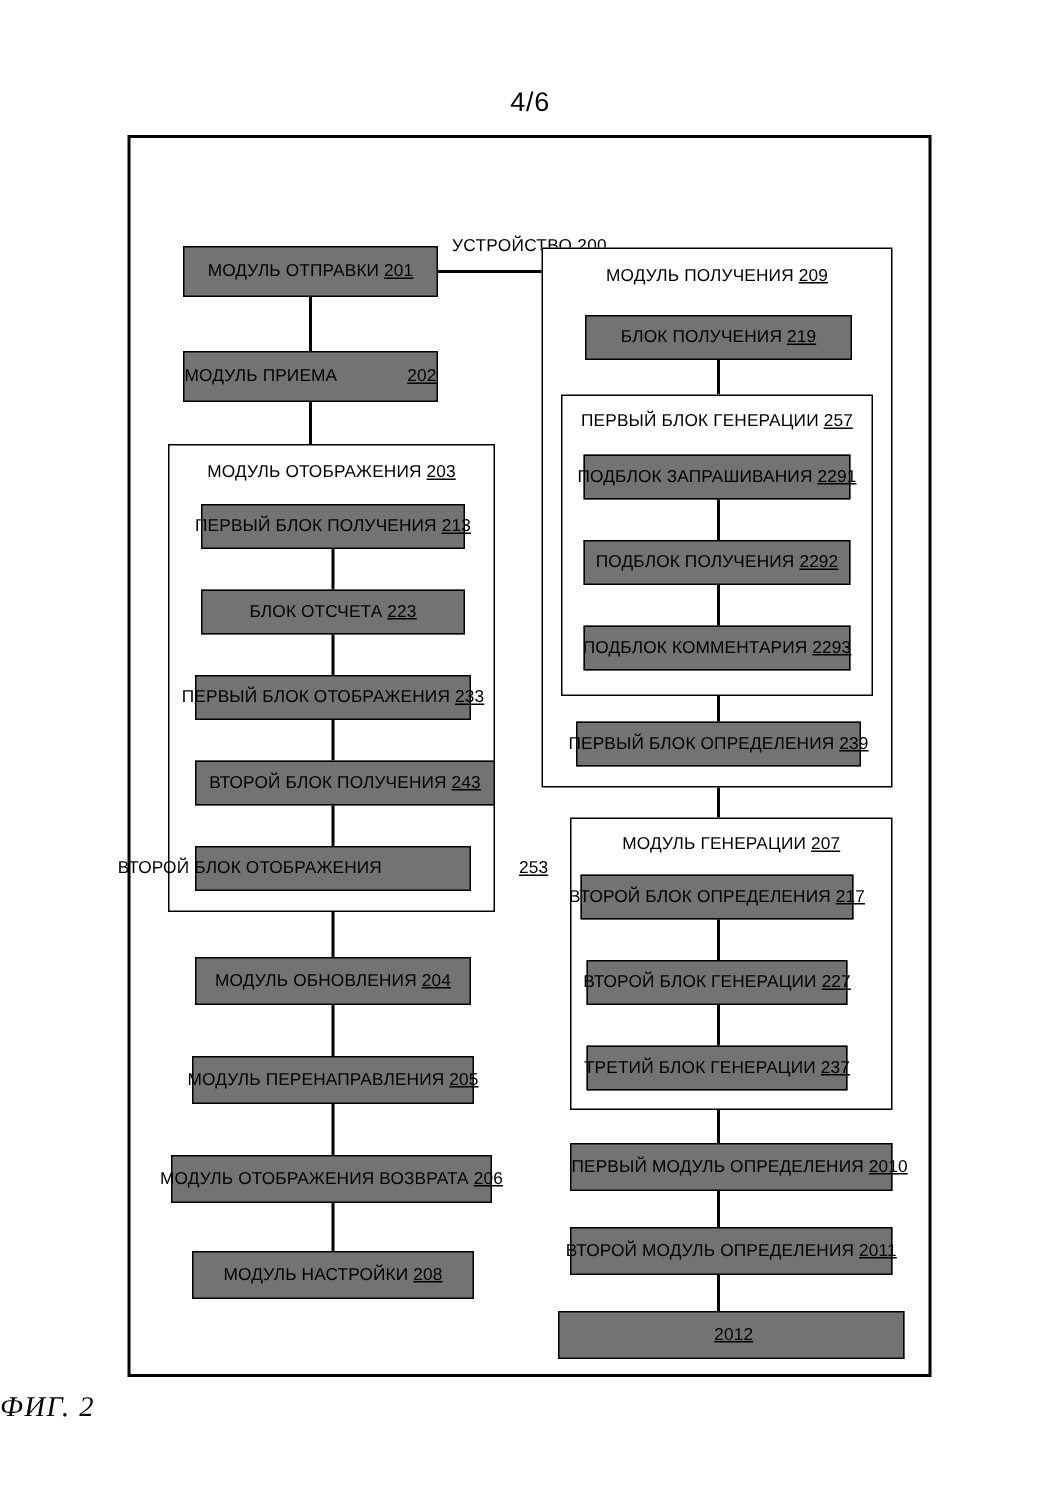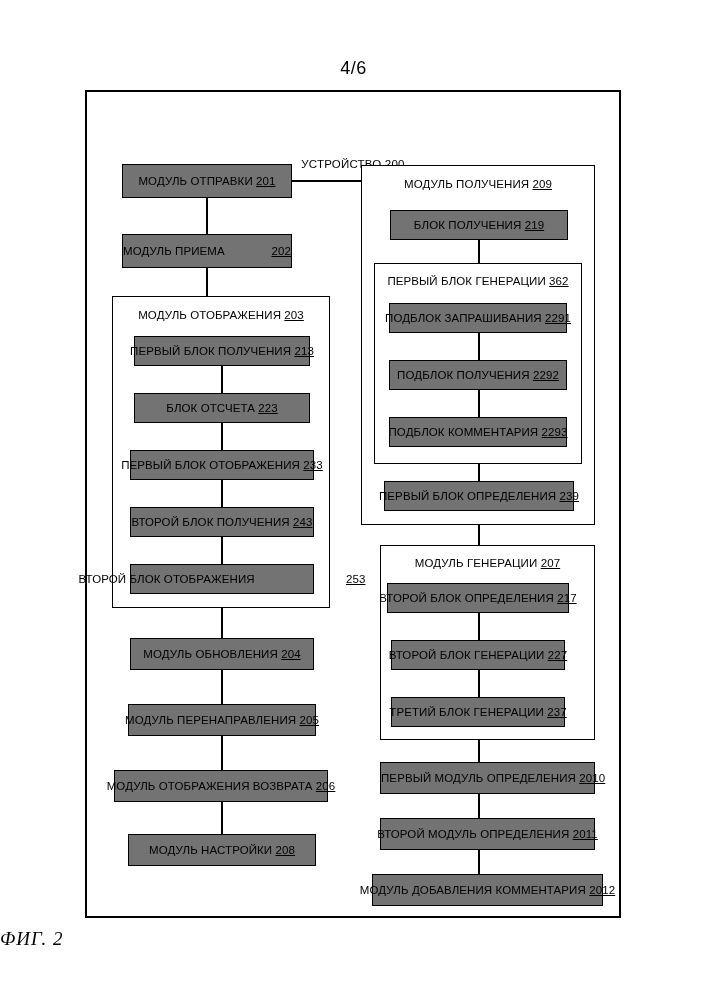--- a/index.html
+++ b/index.html
@@ -156,21 +156,21 @@
 <div class="box" style="left:134px; top:393px; width:176px; height:30px;">
   <span>БЛОК ОТСЧЕТА</span>&nbsp;<span class="ref">223</span>
 </div>
 <div class="vline" style="left:221px; top:423px; height:27px;"></div>
 
 <div class="box" style="left:130px; top:450px; width:184px; height:30px;">
   <span>ПЕРВЫЙ БЛОК ОТОБРАЖЕНИЯ</span>&nbsp;<span class="ref">233</span>
 </div>
 <div class="vline" style="left:221px; top:480px; height:27px;"></div>
 
-<div class="box" style="left:130px; top:507px; width:184px; height:30px;">
+<div class="box" style="left:130px; top:507px; width:200px; height:30px;">
   <span>ВТОРОЙ БЛОК ПОЛУЧЕНИЯ</span>&nbsp;<span class="ref">243</span>
 </div>
 <div class="vline" style="left:221px; top:537px; height:27px;"></div>
 
 <div class="box" style="left:130px; top:564px; width:184px; height:30px;gap:44px;">
   <span>ВТОРОЙ БЛОК ОТОБРАЖЕНИЯ</span>&nbsp;<span class="ref">253</span>
 </div>
 
 <div class="vline" style="left:221px; top:608px; height:30px;"></div>
 
@@ -201,21 +201,21 @@
   </div>
 </div>
 
 <div class="box" style="left:390px; top:210px; width:178px; height:30px;">
   <span>БЛОК ПОЛУЧЕНИЯ</span>&nbsp;<span class="ref">219</span>
 </div>
 <div class="vline" style="left:478px; top:240px; height:23px;"></div>
 
 <div class="group" style="left:374px; top:263px; width:208px; height:201px;">
   <div class="group-title" style="top:11px;">
-    <span>ПЕРВЫЙ БЛОК ГЕНЕРАЦИИ</span>&nbsp;<span class="ref">362</span>
+    <span>ПЕРВЫЙ БЛОК ГЕНЕРАЦИИ</span>&nbsp;<span class="ref">257</span>
   </div>
 </div>
 
 <div class="box" style="left:389px; top:303px; width:178px; height:30px;">
   <span>ПОДБЛОК ЗАПРАШИВАНИЯ</span>&nbsp;<span class="ref">2291</span>
 </div>
 <div class="vline" style="left:478px; top:333px; height:27px;"></div>
 
 <div class="box" style="left:389px; top:360px; width:178px; height:30px;">
   <span>ПОДБЛОК ПОЛУЧЕНИЯ</span>&nbsp;<span class="ref">2292</span>
@@ -260,16 +260,16 @@
   <span>ПЕРВЫЙ МОДУЛЬ ОПРЕДЕЛЕНИЯ</span>&nbsp;<span class="ref">2010</span>
 </div>
 <div class="vline" style="left:478px; top:794px; height:24px;"></div>
 
 <div class="box" style="left:380px; top:818px; width:215px; height:32px;">
   <span>ВТОРОЙ МОДУЛЬ ОПРЕДЕЛЕНИЯ</span>&nbsp;<span class="ref">2011</span>
 </div>
 <div class="vline" style="left:478px; top:850px; height:24px;"></div>
 
 <div class="box" style="left:372px; top:874px; width:231px; height:32px;">
-  <span>МОДУЛЬ ДОБАВЛЕНИЯ КОММЕНТАРИЯ</span>&nbsp;<span class="ref">2012</span>
+  &nbsp;<span class="ref">2012</span>
 </div>
 
 <div id="figure-caption">ФИГ. 2</div>
 
 </body></html>

